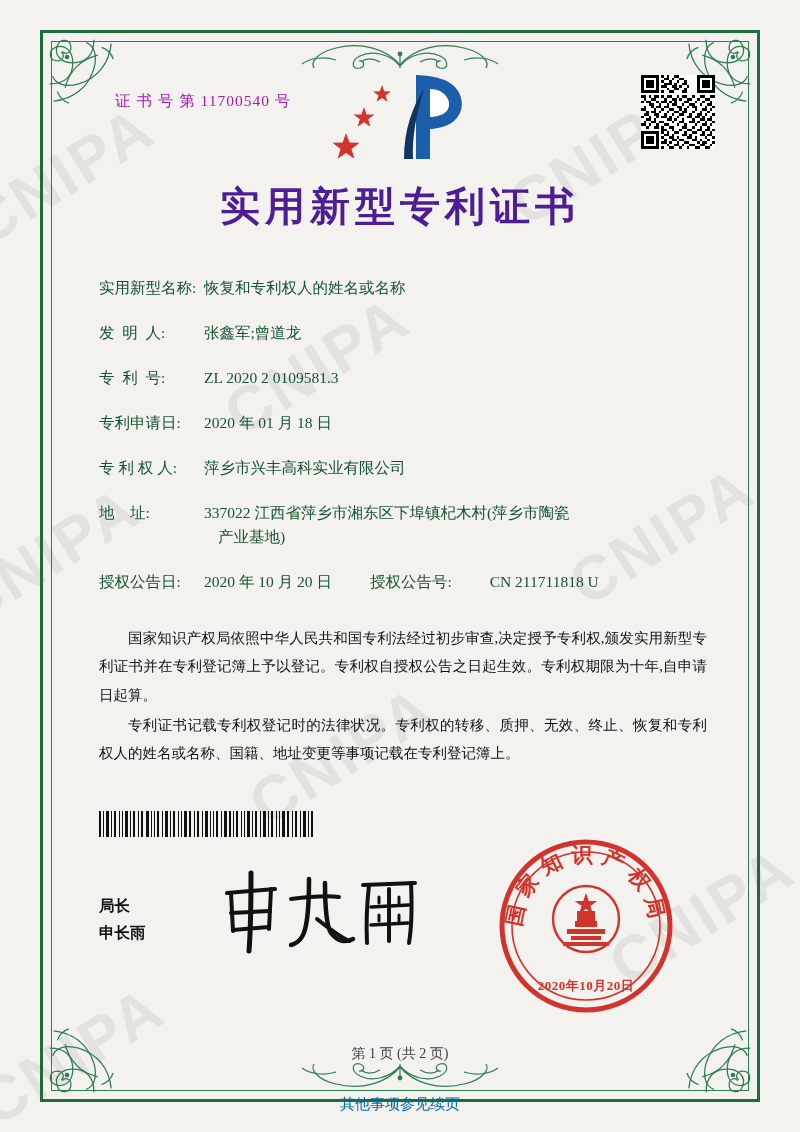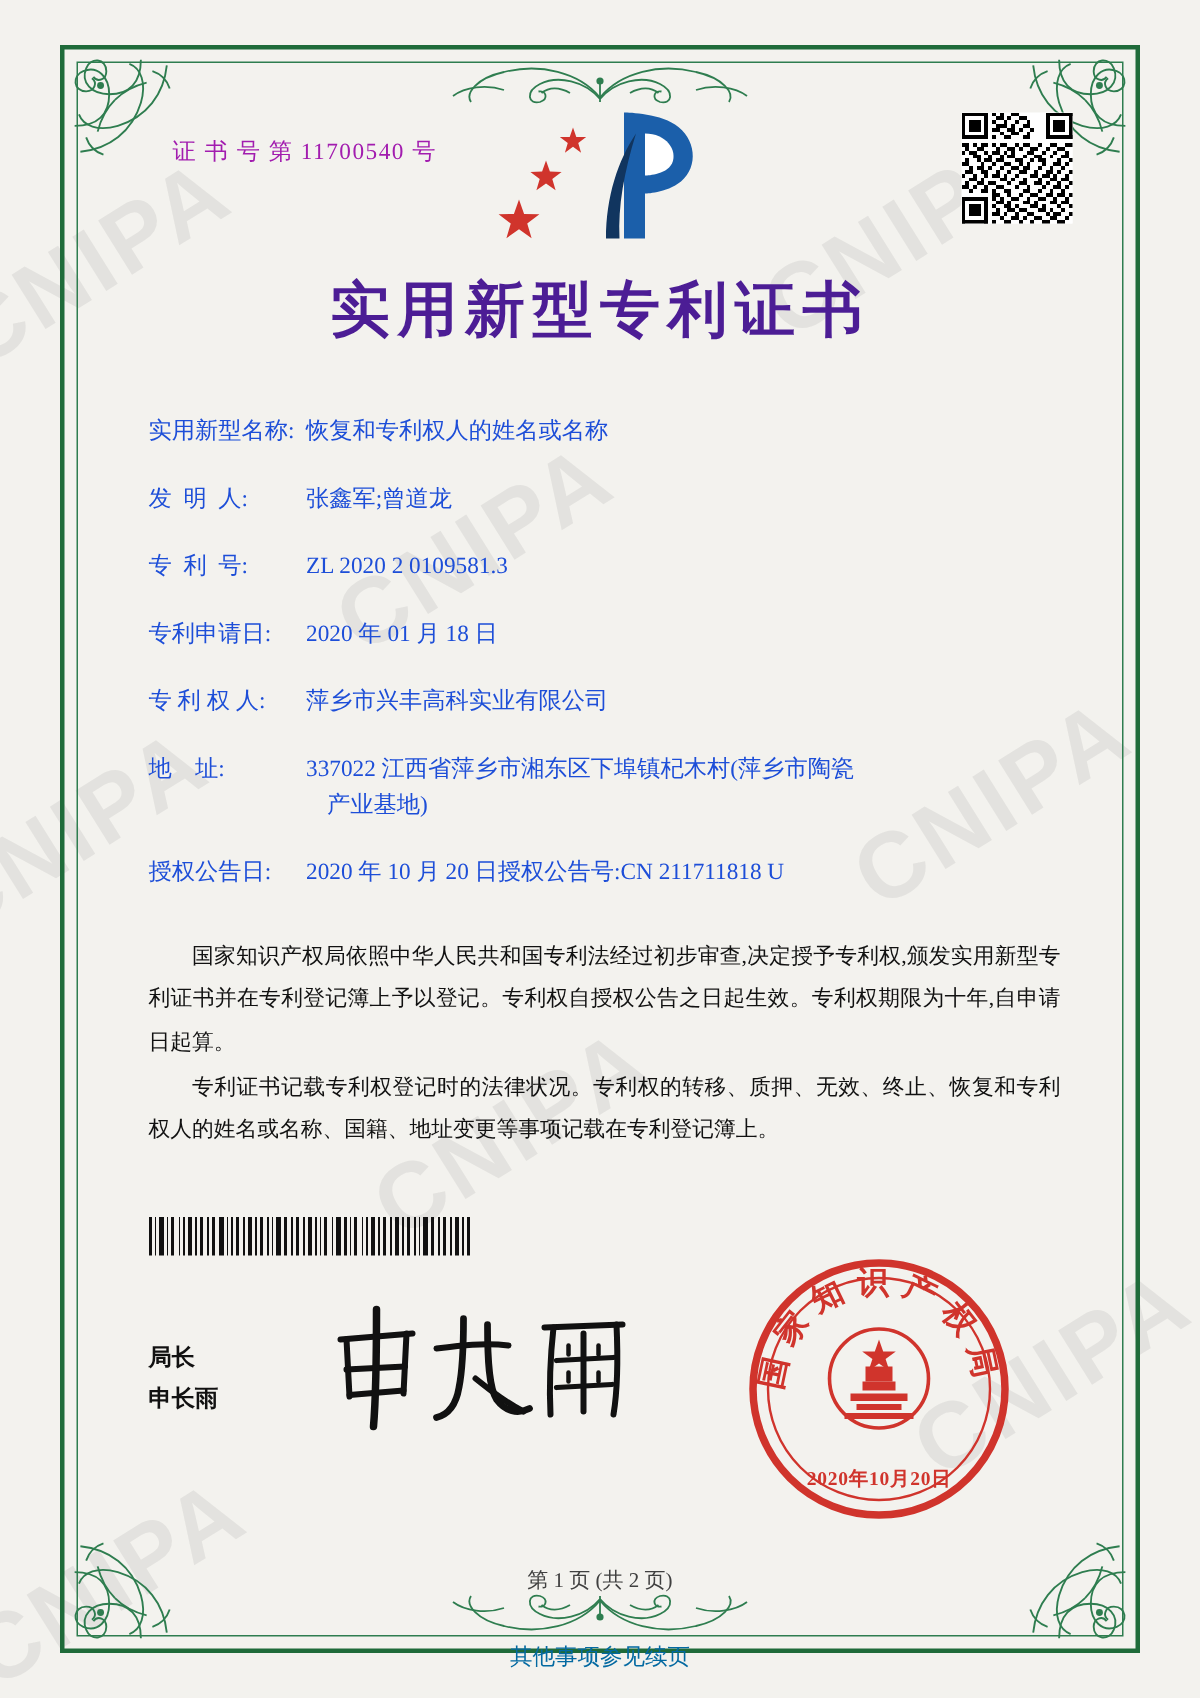--- a/index.html
+++ b/index.html
@@ -144,21 +144,21 @@
     margin-top: 6px;
     font-family: "DejaVu Serif", "Liberation Serif", serif;
   }
 
   
   .fields {
     margin: 42px 0 0 0;
     padding-left: 36px;
     padding-right: 26px;
     font-size: 15.5px;
-    color: #1d4ed8;
+    color: #14532d;
     line-height: 1.55;
   }
   .field {
     display: flex;
     margin-bottom: 21px;
     align-items: flex-start;
   }
   .f-label {
     flex: 0 0 auto;
     white-space: pre;
@@ -166,20 +166,21 @@
   }
   .f-value {
     flex: 1 1 auto;
   }
   .f-value .indent-2 {
     display: block;
     padding-left: 14px;
   }
   .field.inline-two .f-value {
     display: flex;
+    gap: 38px;
   }
   .sub-label { white-space: pre; }
 
   
   .paras {
     margin-top: 30px;
     padding-left: 36px;
     padding-right: 30px;
     font-size: 14.5px;
     line-height: 1.95;

